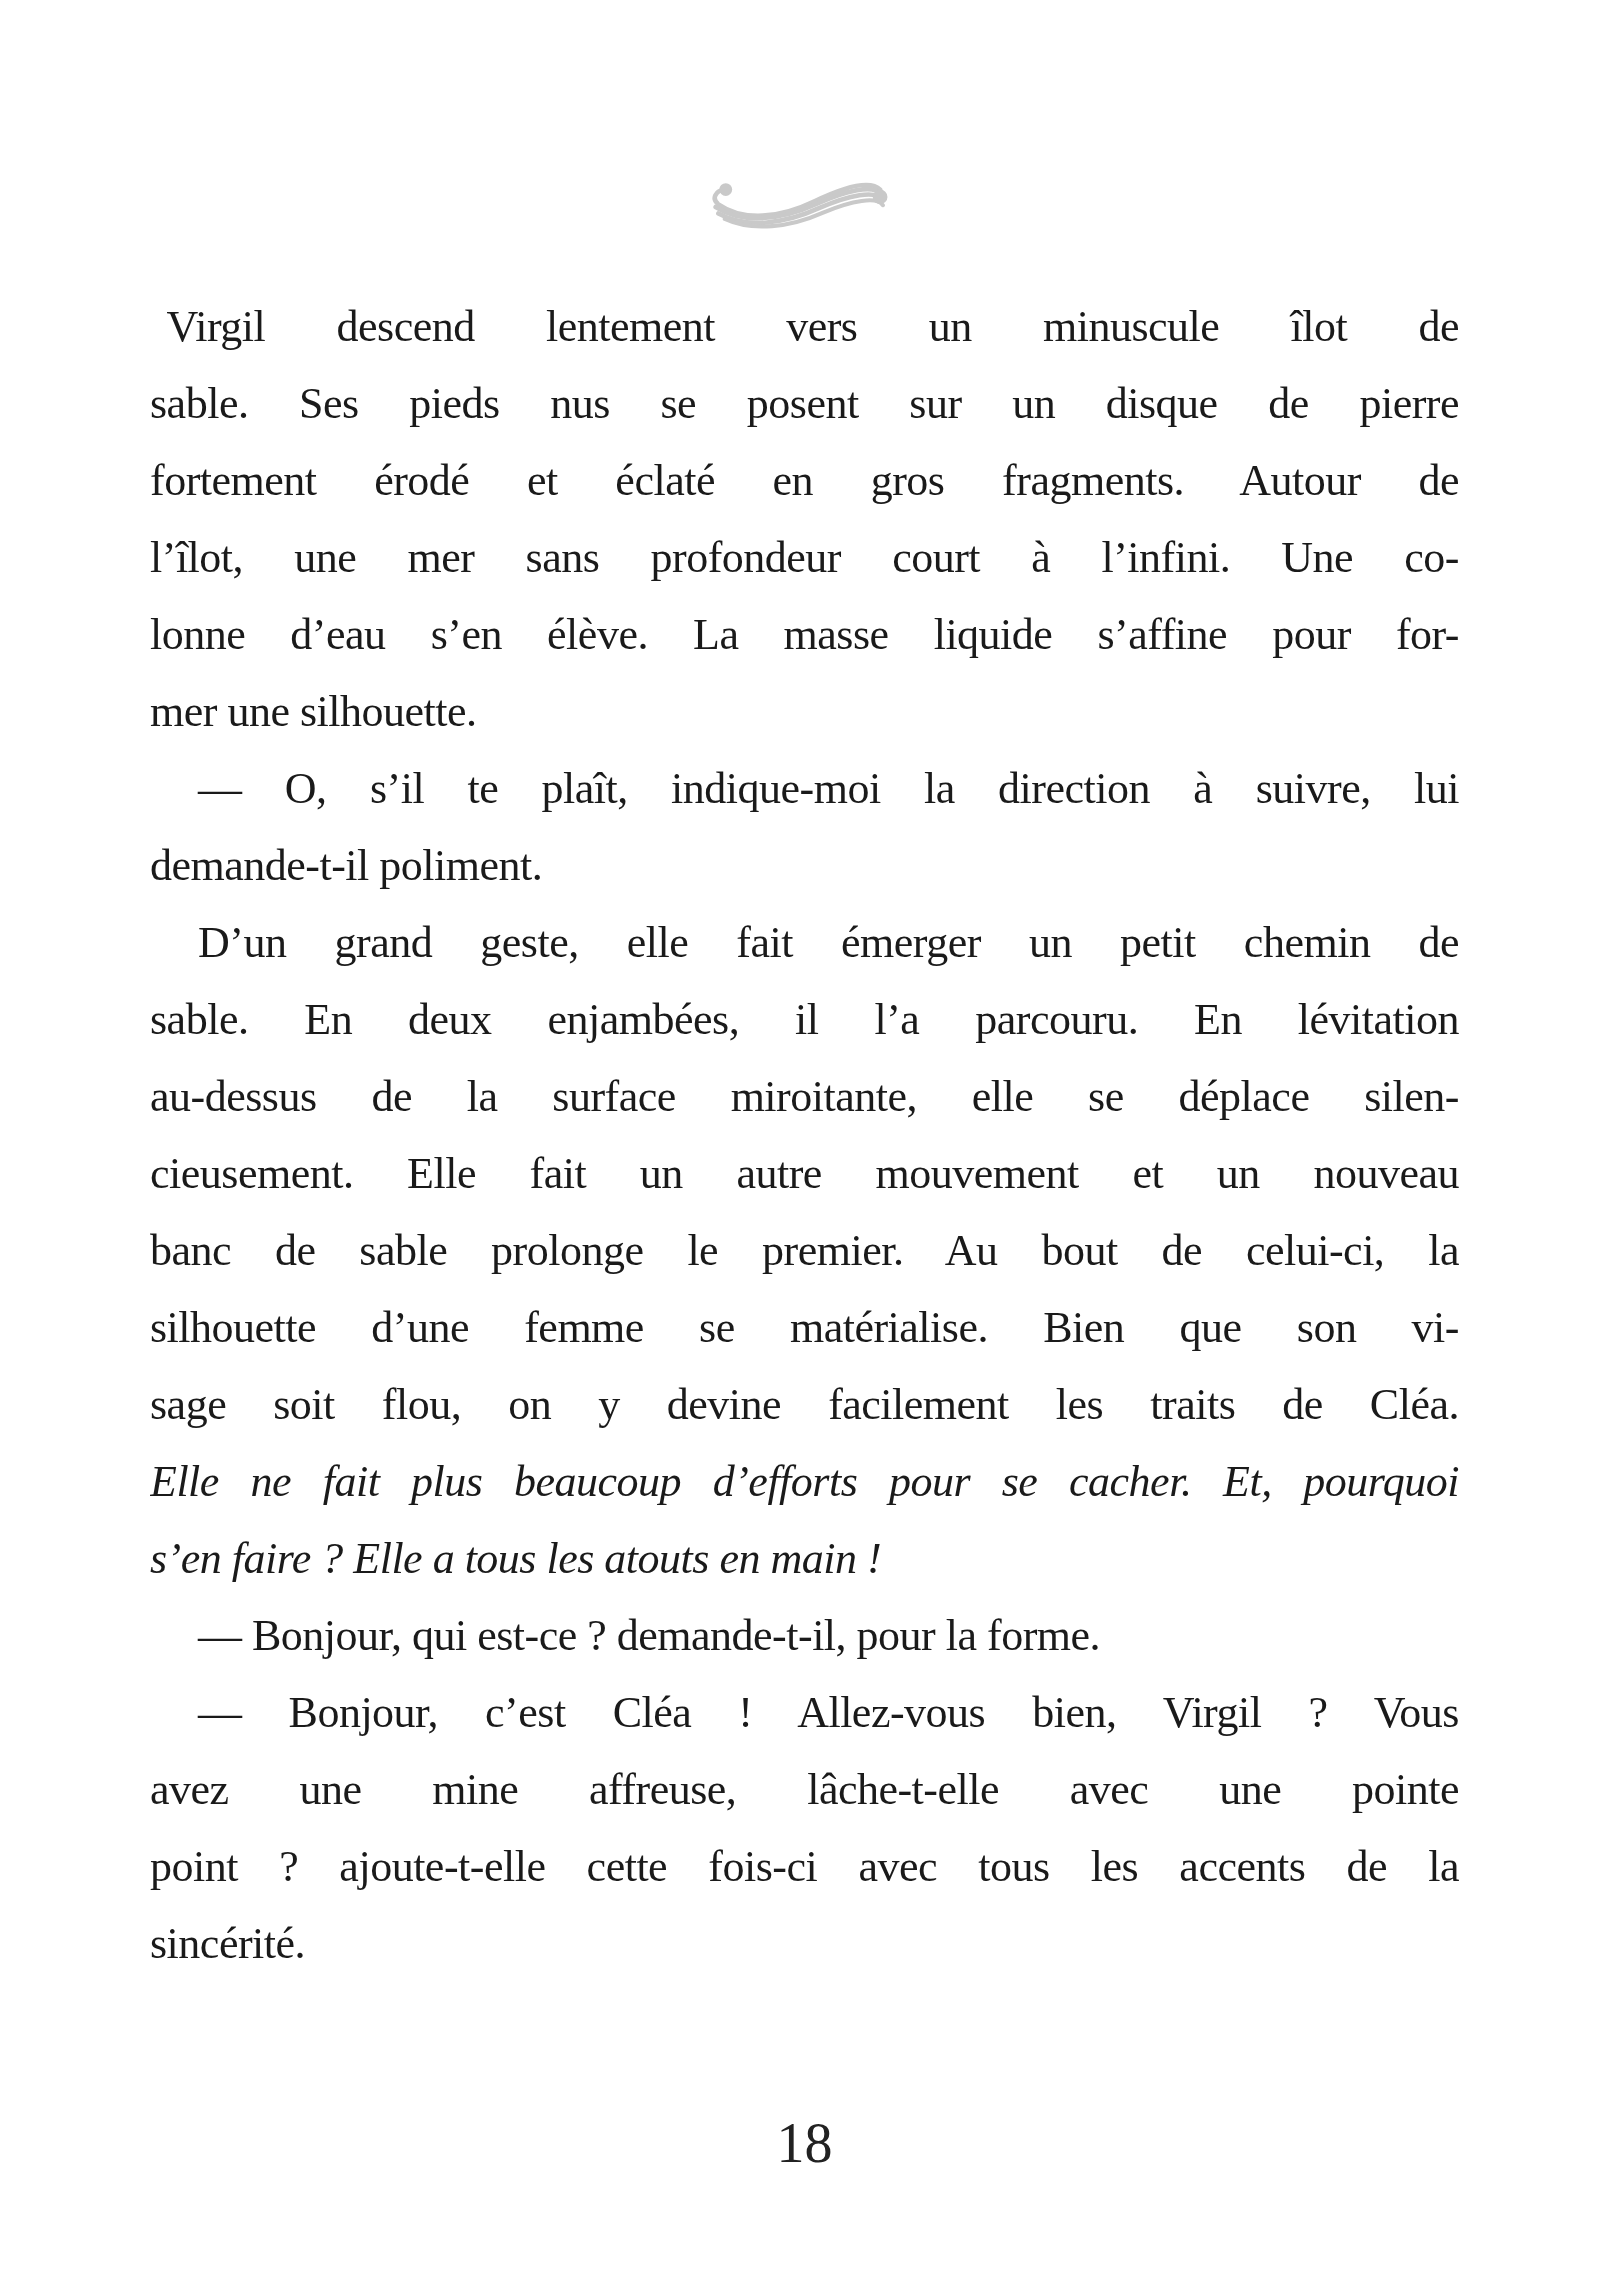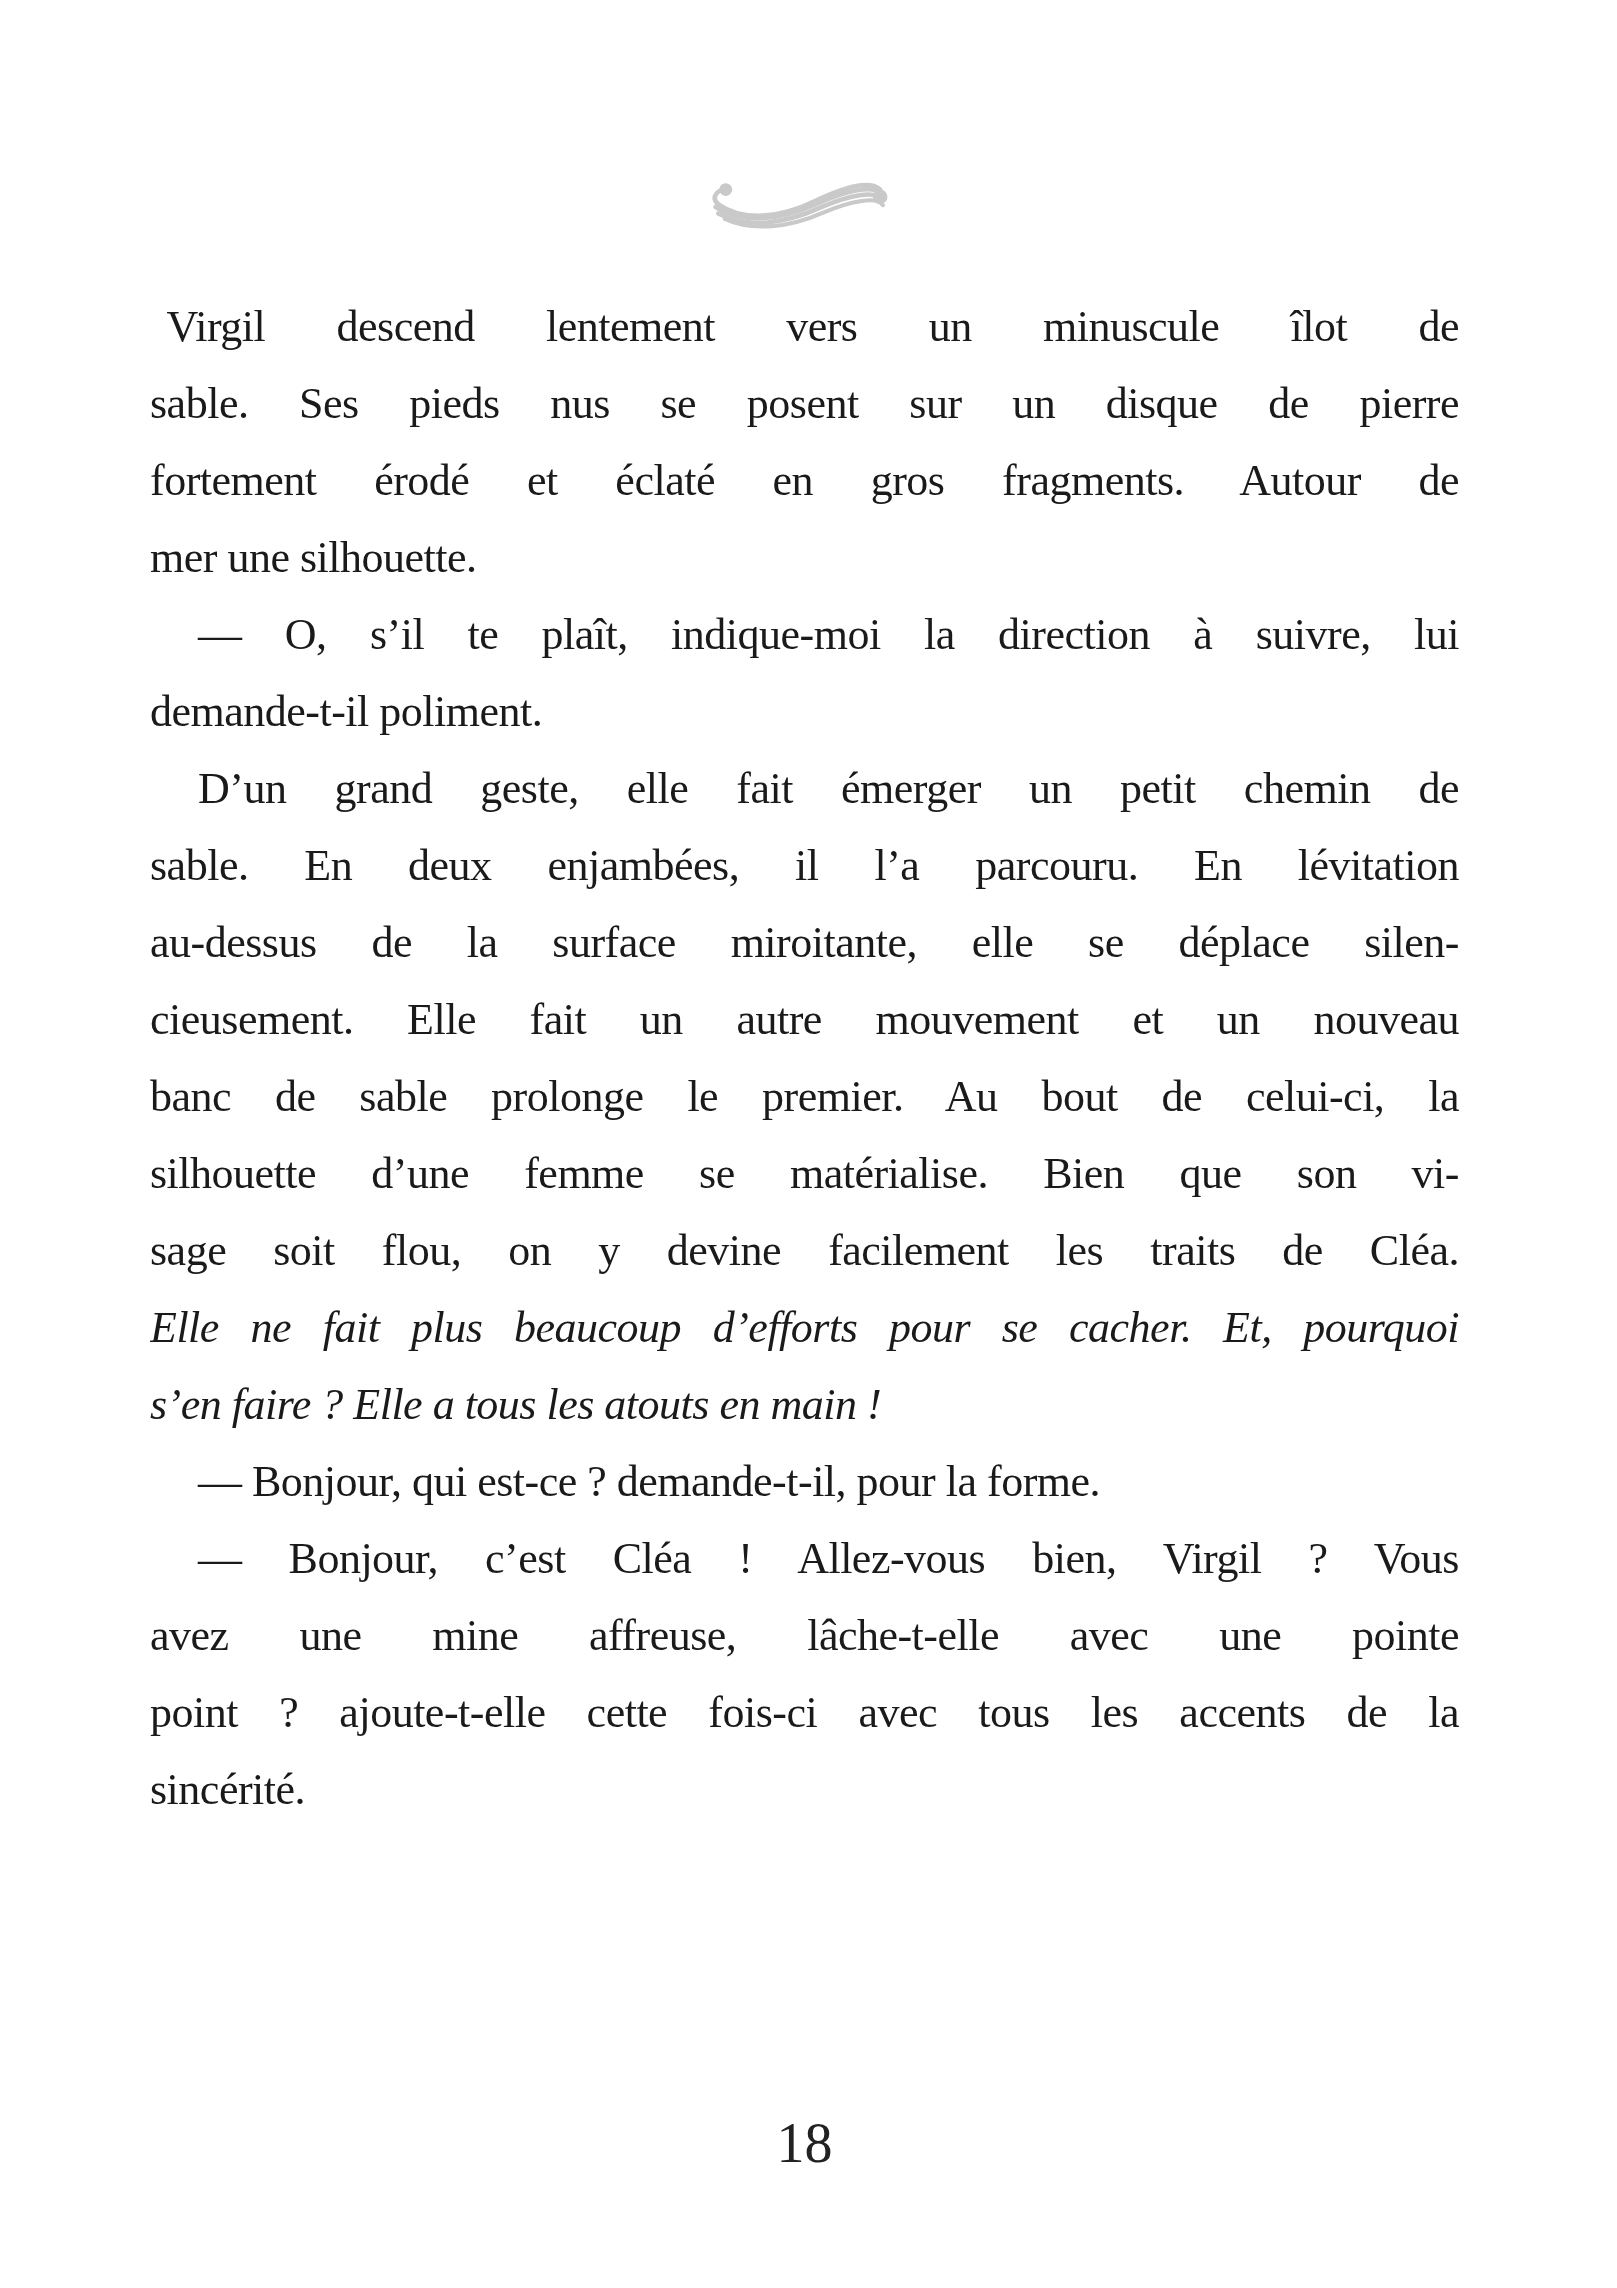--- a/index.html
+++ b/index.html
@@ -71,20 +71,22 @@
         <circle cx="23" cy="30" r="7" fill="currentColor" stroke="none"></circle>
         <circle cx="191" cy="38" r="8" fill="currentColor" stroke="none"></circle>
       </g>
     </svg>
   </div>
 
   <div class="text-block" style="color: rgb(26, 26, 26);">
       <div class="line j" style="text-indent: 16.6px;">Virgil descend lentement vers un minuscule îlot de</div>
       <div class="line j">sable. Ses pieds nus se posent sur un disque de pierre</div>
       <div class="line j">fortement érodé et éclaté en gros fragments. Autour de</div>
+      <div class="line j">l’îlot, une mer sans profondeur court à l’infini. Une co-</div>
+      <div class="line j">lonne d’eau s’en élève. La masse liquide s’affine pour for-</div>
       <div class="line">mer une silhouette.</div>
       <div class="line j" style="text-indent: 48px;">— O, s’il te plaît, indique-moi la direction à suivre, lui</div>
       <div class="line">demande-t-il poliment.</div>
       <div class="line j" style="text-indent: 48px;">D’un grand geste, elle fait émerger un petit chemin de</div>
       <div class="line j">sable. En deux enjambées, il l’a parcouru. En lévitation</div>
       <div class="line j">au-dessus de la surface miroitante, elle se déplace silen-</div>
       <div class="line j">cieusement. Elle fait un autre mouvement et un nouveau</div>
       <div class="line j">banc de sable prolonge le premier. Au bout de celui-ci, la</div>
       <div class="line j">silhouette d’une femme se matérialise. Bien que son vi-</div>
       <div class="line j">sage soit flou, on y devine facilement les traits de Cléa.</div>

